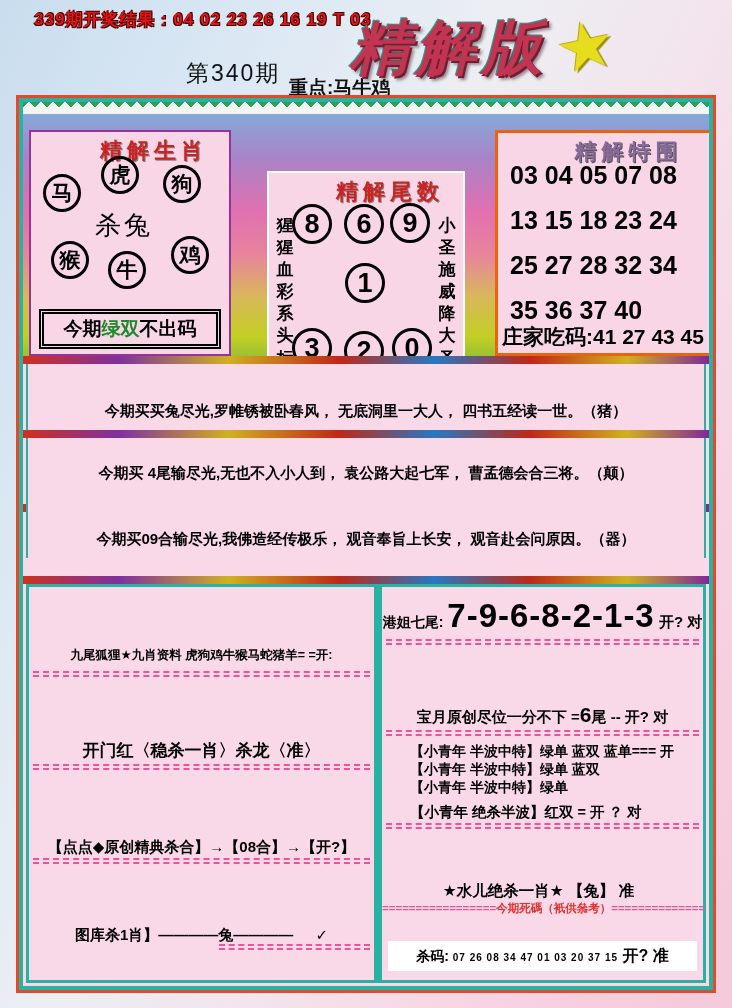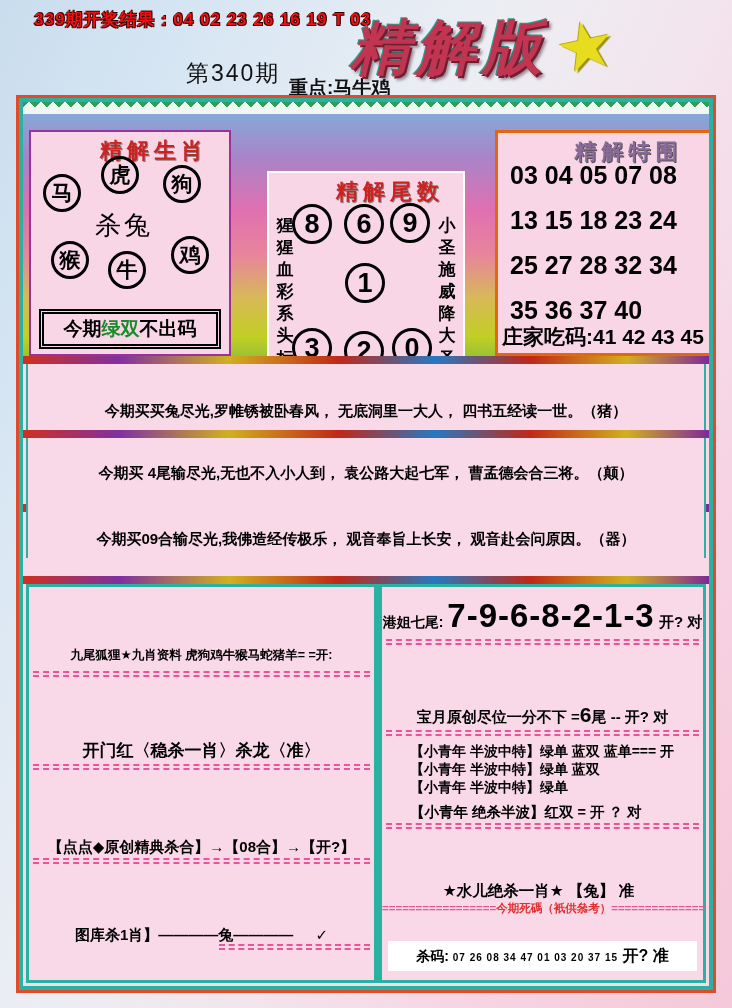--- a/index.html
+++ b/index.html
@@ -147,21 +147,21 @@
         <div class="t-circle td7">0</div>
         <div class="ban-note">绝禁: 45尾3头</div>
       </div>
 
       <div class="panel panel-special">
         <div class="panel-title title-silver">精解特围</div>
         <div class="sp-row spr0">03 04 05 07 08</div>
         <div class="sp-row spr1">13 15 18 23 24</div>
         <div class="sp-row spr2">25 27 28 32 34</div>
         <div class="sp-row spr3">35 36 37 40</div>
-        <div class="banker">庄家吃码:41 42 43 45</div>
+        <div class="banker">庄家吃码:41 27 43 45</div>
       </div>
     </div>
 
     <div class="rbar rb1"></div>
     <div class="strip st1">
       <div class="strip-text">今期买买兔尽光,罗帷锈被卧春风， 无底洞里一大人， 四书五经读一世。（猪）</div>
     </div>
     <div class="rbar rb2"></div>
     <div class="strip st2">
       <div class="strip-text">今期买 4尾输尽光,无也不入小人到， 袁公路大起七军， 曹孟德会合三将。（颠）</div>

